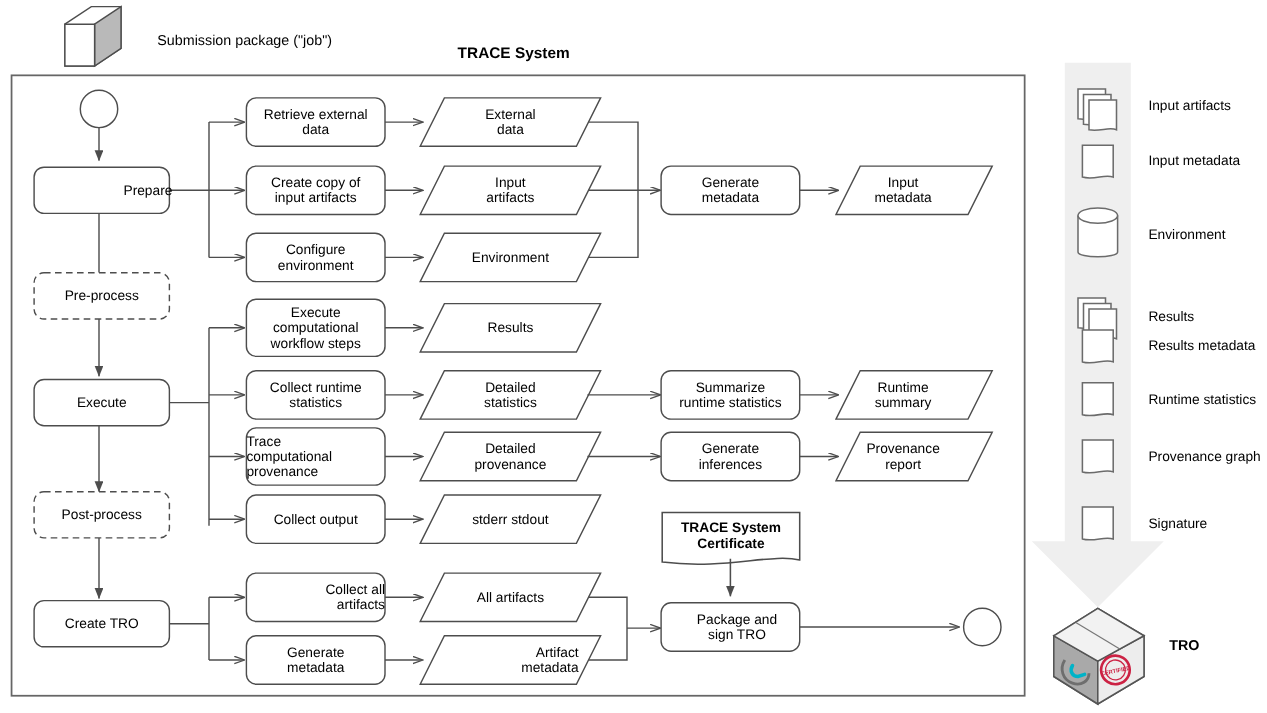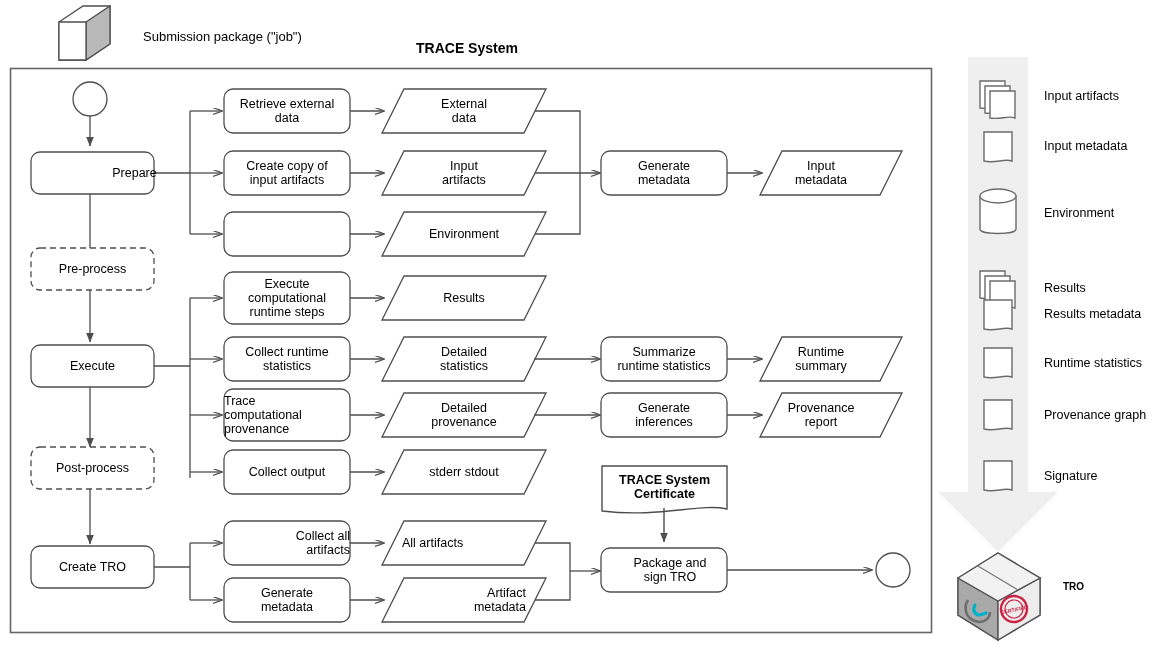--- a/index.html
+++ b/index.html
@@ -203,24 +203,28 @@
 <div class="lbl" style="left:31px;top:560px;width:123px;text-align:center;">Create TRO</div>
 
 <div class="lbl" style="left:224px;top:97px;width:126px;text-align:center;">
   <span>Retrieve external</span><br>
   <span>data</span>
 </div>
 <div class="lbl" style="left:224px;top:159px;width:126px;text-align:center;">
   <span>Create copy of</span><br>
   <span>input artifacts</span>
 </div>
+<div class="lbl" style="left:224px;top:220px;width:126px;text-align:center;">
+  <span>Configure</span><br>
+  <span>environment</span>
+</div>
 <div class="lbl" style="left:224px;top:277px;width:126px;text-align:center;">
   <span>Execute</span><br>
   <span>computational</span><br>
-  <span>runtime steps</span>
+  <span>workflow steps</span>
 </div>
 <div class="lbl" style="left:224px;top:345px;width:126px;text-align:center;">
   <span>Collect runtime</span><br>
   <span>statistics</span>
 </div>
 <div class="lbl" style="left:224px;top:394px;width:126px;text-align:left;">
   <span>Trace</span><br>
   <span>computational</span><br>
   <span>provenance</span>
 </div>
@@ -274,35 +278,35 @@
 </div>
 <div class="lbl" style="left:402px;top:465px;width:124px;text-align:center;">stderr stdout</div>
 <div class="lbl" style="left:760px;top:345px;width:122px;text-align:center;">
   <span>Runtime</span><br>
   <span>summary</span>
 </div>
 <div class="lbl" style="left:760px;top:401px;width:122px;text-align:center;">
   <span>Provenance</span><br>
   <span>report</span>
 </div>
-<div class="lbl" style="left:402px;top:536px;width:124px;text-align:left;">All artifacts</div>
+<div class="lbl" style="left:402px;top:536px;width:124px;text-align:center;">All artifacts</div>
 <div class="lbl" style="left:402px;top:586px;width:124px;text-align:right;">
   <span>Artifact</span><br>
   <span>metadata</span>
 </div>
 
 <div class="lbl" style="left:602px;top:473px;width:125px;text-align:center;font-weight:bold;">
   <span>TRACE System</span><br>
   <span>Certificate</span>
 </div>
 
 <div class="lbl" style="left:1044px;top:89px;">Input artifacts</div>
 <div class="lbl" style="left:1044px;top:139px;">Input metadata</div>
 <div class="lbl" style="left:1044px;top:206px;">Environment</div>
 <div class="lbl" style="left:1044px;top:281px;">Results</div>
 <div class="lbl" style="left:1044px;top:307px;">Results metadata</div>
 <div class="lbl" style="left:1044px;top:356px;">Runtime statistics</div>
 <div class="lbl" style="left:1044px;top:408px;">Provenance graph</div>
 <div class="lbl" style="left:1044px;top:469px;">Signature</div>
 
-<div class="lbl" style="left:1063px;top:580px;font-size:10px;font-weight:bold;">TRO</div>
+<div class="lbl" style="left:1063px;top:580px;font-size:13px;font-weight:bold;">TRO</div>
 
 </div>
 
 </body></html>

